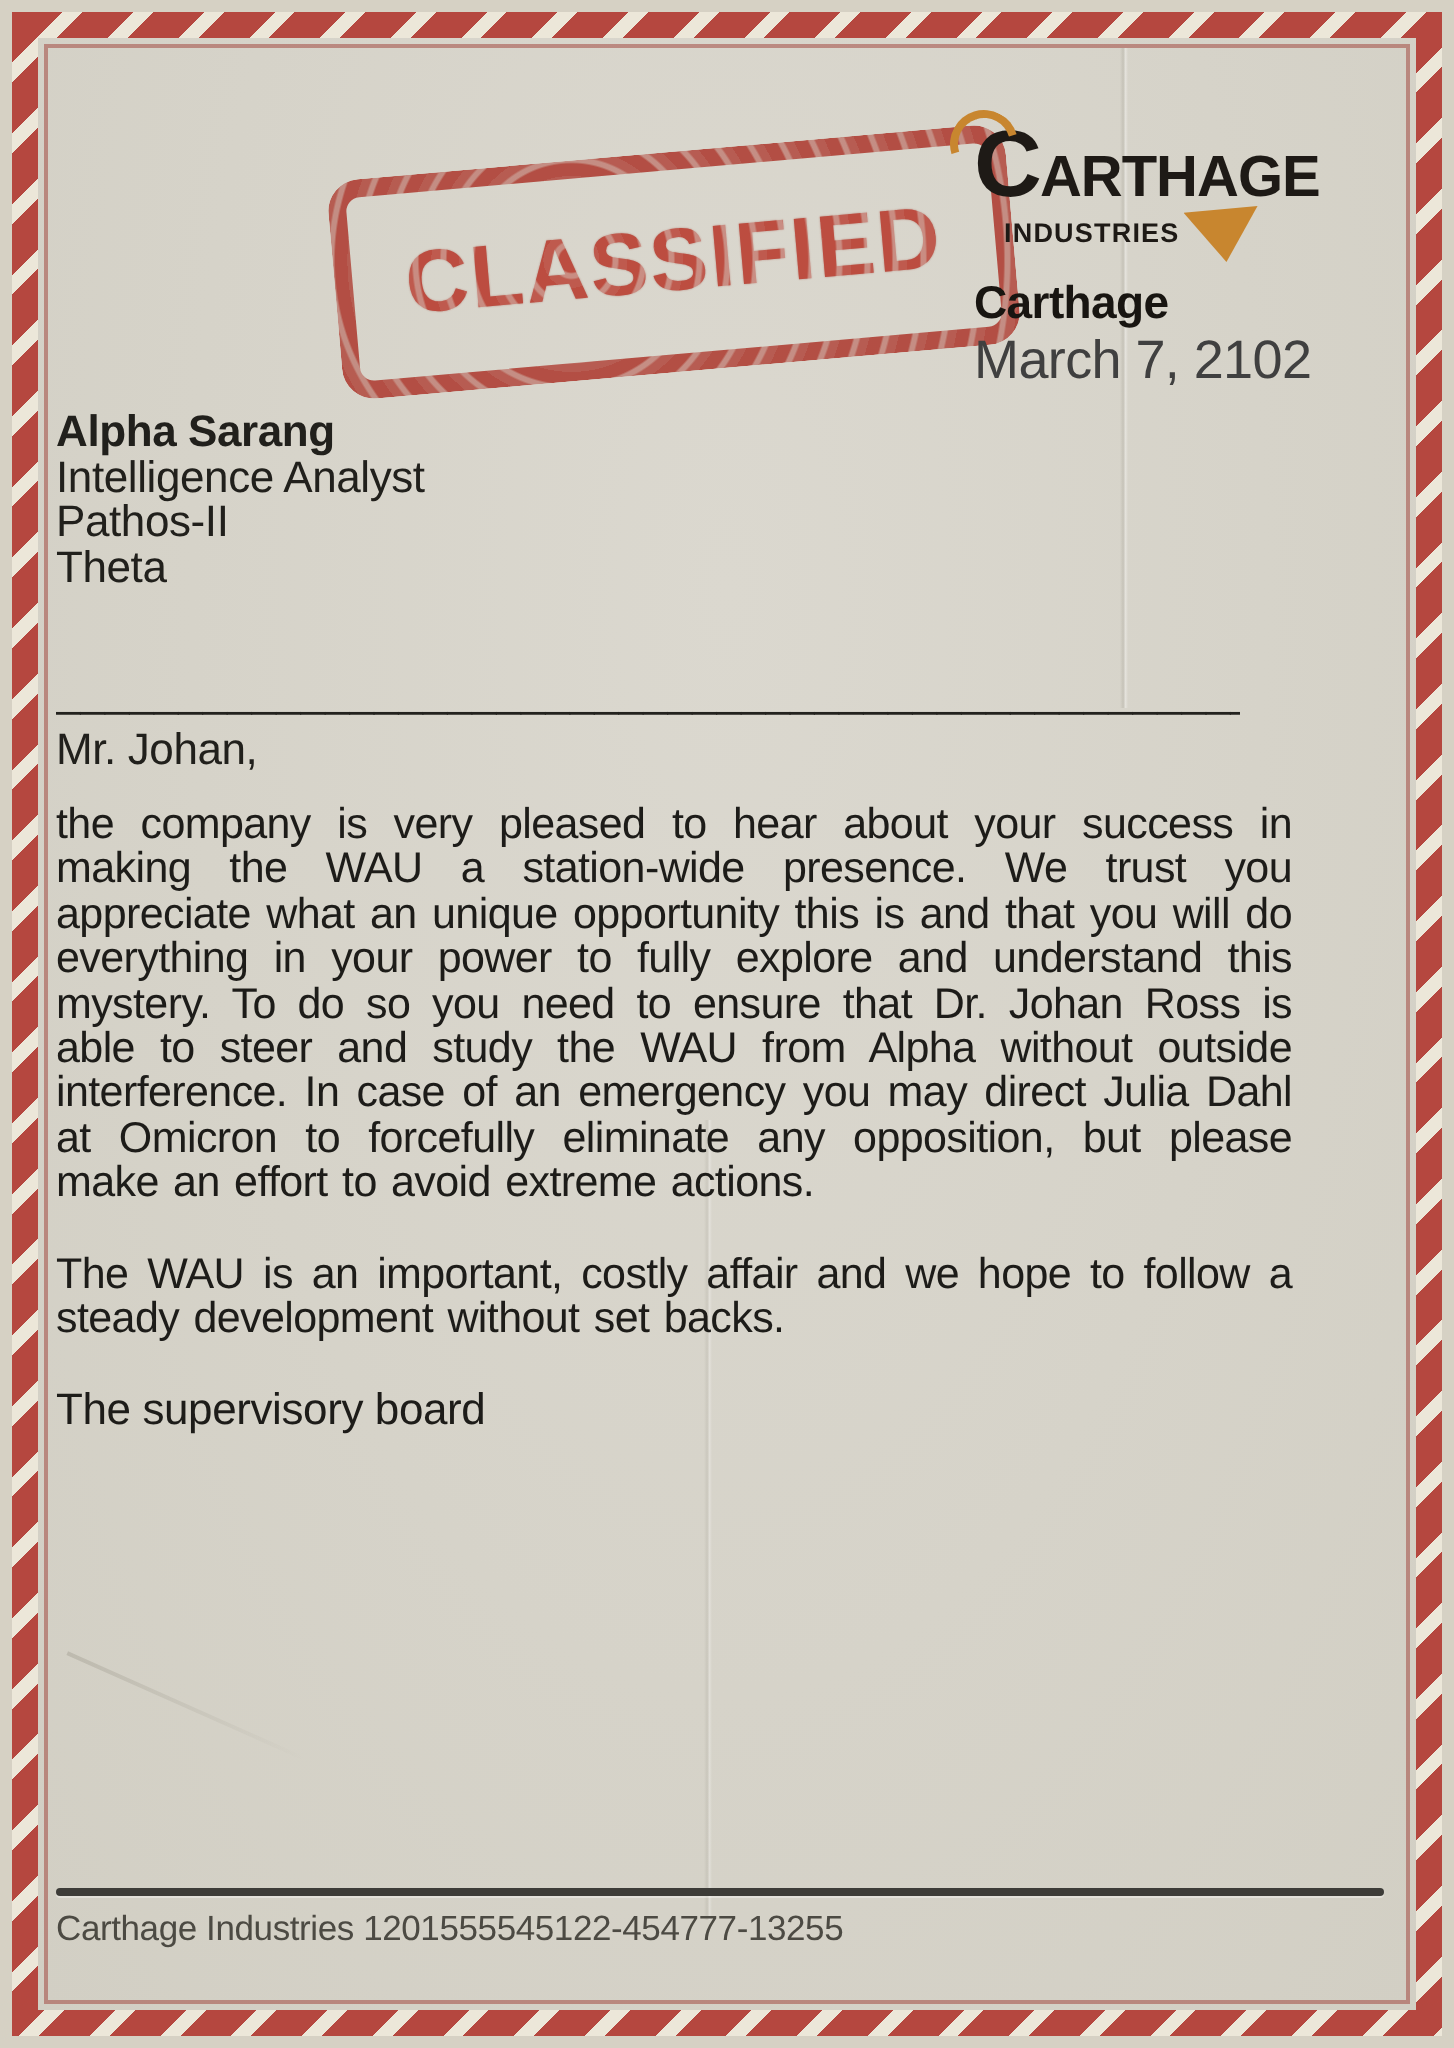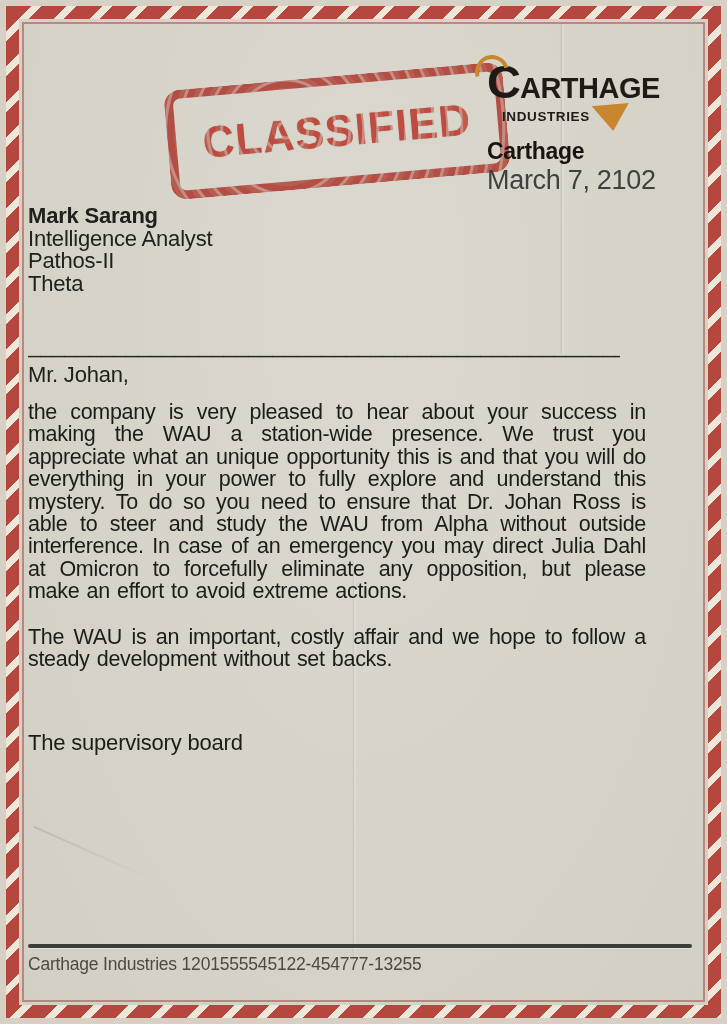--- a/index.html
+++ b/index.html
@@ -82,21 +82,21 @@
   .salutation{position:absolute;left:28px;top:362px;font-size:22px;letter-spacing:-.2px;}
 
   .body-text{position:absolute;left:28px;top:401px;width:618px;}
   .body-text p{
     margin:0;text-align:justify;
     font-size:21.5px;line-height:22.4px;letter-spacing:-.3px;word-spacing:1.5px;
     color:#1d1c19;
   }
   .body-text p + p{margin-top:23px;}
 
-  .closing{position:absolute;left:28px;top:730px;font-size:22px;letter-spacing:-.2px;color:#1d1c19;}
+  .closing{position:absolute;left:28px;top:692px;font-size:22px;letter-spacing:-.2px;color:#1d1c19;}
 
   .footer{position:absolute;left:28px;top:944px;width:664px;}
   .footer-line{width:664px;height:4px;background:#3d3c38;border-radius:2px;
     box-shadow:0 1px 0 rgba(255,255,255,.35);}
   .footer-text{margin-top:6px;font-size:17.5px;letter-spacing:-.2px;color:#4c4a43;}
 </style>
 </head>
 <body>
 
 <div class="page">
@@ -118,21 +118,21 @@
       <div class="logo-word"><span class="logo-c">C</span><span class="logo-rest">ARTHAGE</span></div>
       <div class="logo-sub-row">
         <span class="logo-sub">INDUSTRIES</span>
         <div class="logo-triangle"></div>
       </div>
       <div class="header-company">Carthage</div>
       <div class="header-date">March 7, 2102</div>
     </div>
 
     <div class="recipient">
-      <div class="name">Mark Sarang</div>
+      <div class="name">Alpha Sarang</div>
       <div>Intelligence Analyst</div>
       <div>Pathos-II</div>
       <div>Theta</div>
     </div>
 
     <div class="divider">________________________________________________________</div>
     <div class="salutation">Mr. Johan,</div>
 
     <div class="body-text">
       <p>the company is very pleased to hear about your success in making the WAU a station-wide presence. We trust you appreciate what an unique opportunity this is and that you will do everything in your power to fully explore and understand this mystery. To do so you need to ensure that Dr. Johan Ross is able to steer and study the WAU from Alpha without outside interference. In case of an emergency you may direct Julia Dahl at Omicron to forcefully eliminate any opposition, but please make an effort to avoid extreme actions.</p>

